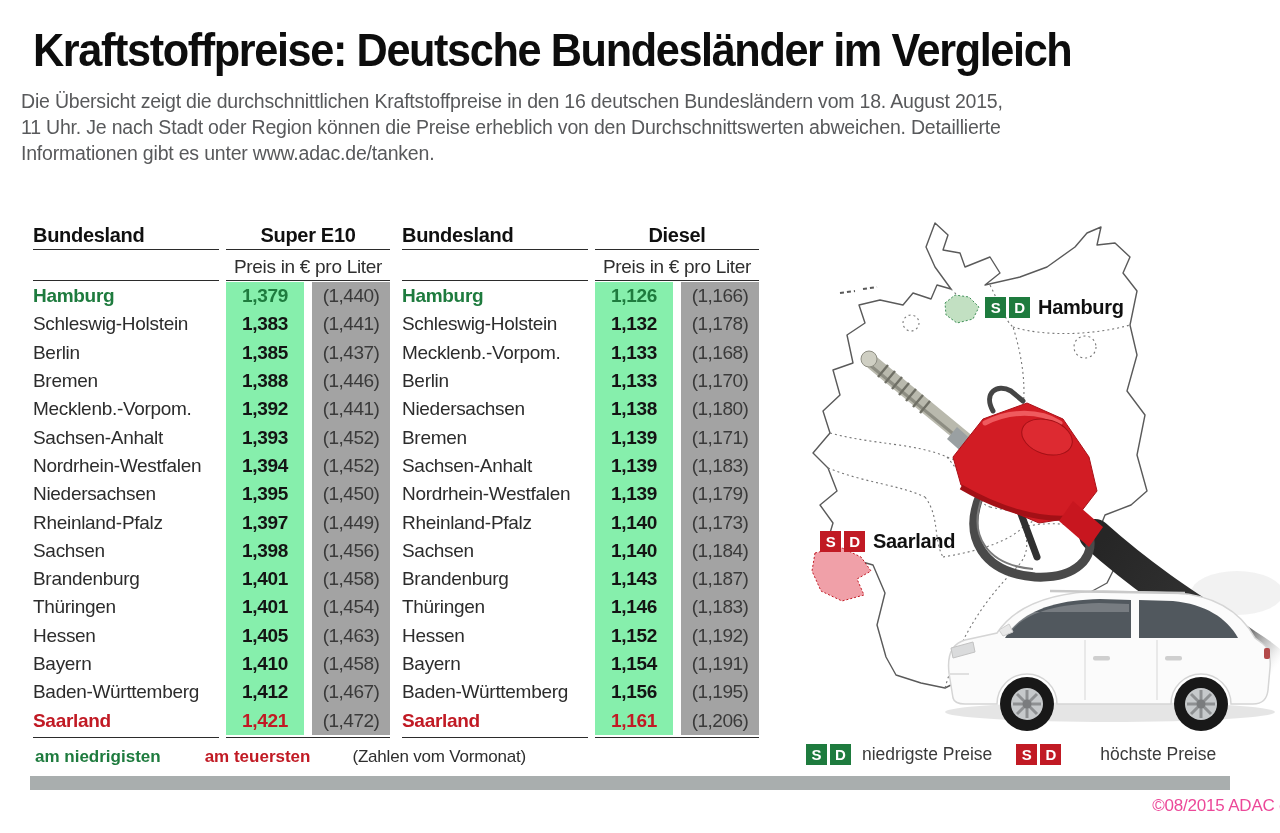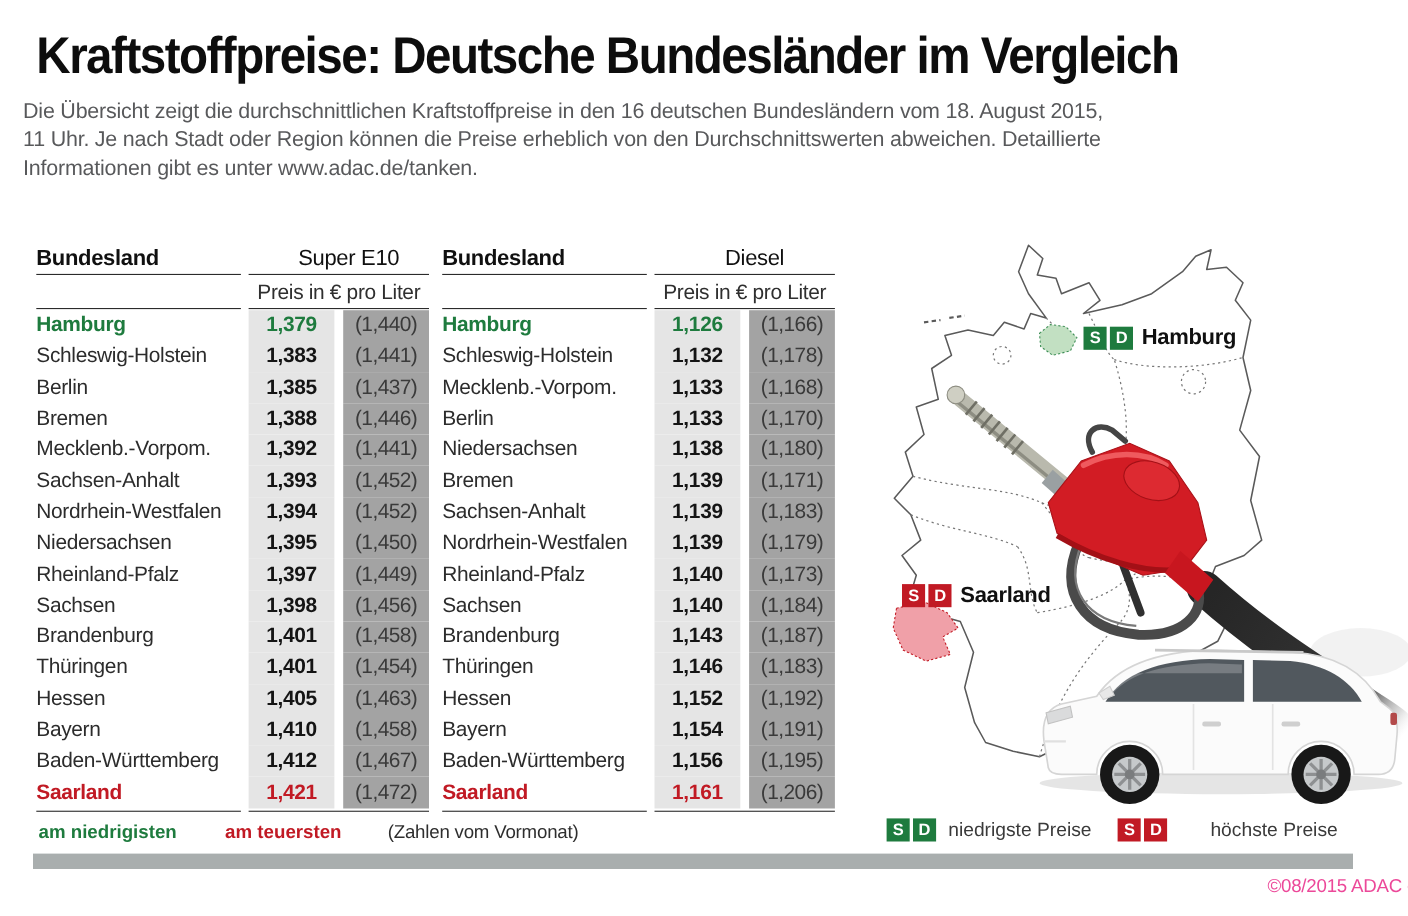--- a/index.html
+++ b/index.html
@@ -11,33 +11,33 @@
          font-size:47px;font-weight:bold;letter-spacing:-1.5px;color:#0d0d0d;
          transform:scaleX(.92);transform-origin:left top;white-space:nowrap;}
   .subtitle{position:absolute;left:21px;top:88px;width:1230px;margin:0;
             font-size:19.5px;line-height:26px;color:#58595b;white-space:pre-line;
             letter-spacing:-0.2px;}
 
   
   .ptable{position:absolute;top:222px;width:357px;}
   .ptable.t0{left:33px;} .ptable.t1{left:402px;}
   .ptable .hname{position:absolute;left:0;top:2px;font-size:20px;font-weight:bold;color:#101010;letter-spacing:-0.3px;}
-  .ptable .hfuel{position:absolute;left:202px;top:2px;width:164px;text-align:center;
-                 font-size:20px;font-weight:normal;color:#101010;letter-spacing:-0.3px;}
+  .ptable .hfuel{position:absolute;left:193px;top:2px;width:164px;text-align:center;
+                 font-size:20px;font-weight:bold;color:#101010;letter-spacing:-0.3px;}
   .ptable .hsub{position:absolute;left:193px;top:34px;width:164px;text-align:center;
                 font-size:19px;color:#2f2f2f;letter-spacing:-0.3px;}
   .rule{position:absolute;height:0;border-top:1.6px solid #2b2b2b;}
   .r1a{left:0;top:27px;width:186px;}   .r1b{left:193px;top:27px;width:164px;}
   .r2a{left:0;top:58px;width:186px;}   .r2b{left:193px;top:58px;width:164px;}
   .r3a{left:0;top:515px;width:186px;}  .r3b{left:193px;top:515px;width:164px;}
   .t-rows{position:absolute;left:0;top:60px;width:357px;}
   .trow{display:flex;height:28.3px;align-items:center;}
   .tname{width:186px;font-size:19px;color:#2c2c2c;letter-spacing:-0.3px;
          white-space:nowrap;overflow:hidden;}
-  .tprice{width:78px;margin-left:7px;background:#e5e5e5;text-align:center;
+  .tprice{width:78px;margin-left:7px;background:#86efac;text-align:center;
           font-size:19px;font-weight:bold;color:#141414;align-self:stretch;
           display:flex;align-items:center;justify-content:center;letter-spacing:-0.3px;}
   .tprev{width:78px;margin-left:8px;background:#a3a3a3;text-align:center;
          font-size:19px;color:#3a3a3a;align-self:stretch;
          display:flex;align-items:center;justify-content:center;letter-spacing:-0.5px;}
   .trow.lowest .tname,.trow.lowest .tprice{color:#1e7b3e;font-weight:bold;}
   .trow.highest .tname,.trow.highest .tprice{color:#c11a24;font-weight:bold;}
 
   
   .legend-left{position:absolute;left:35px;top:747px;display:flex;

